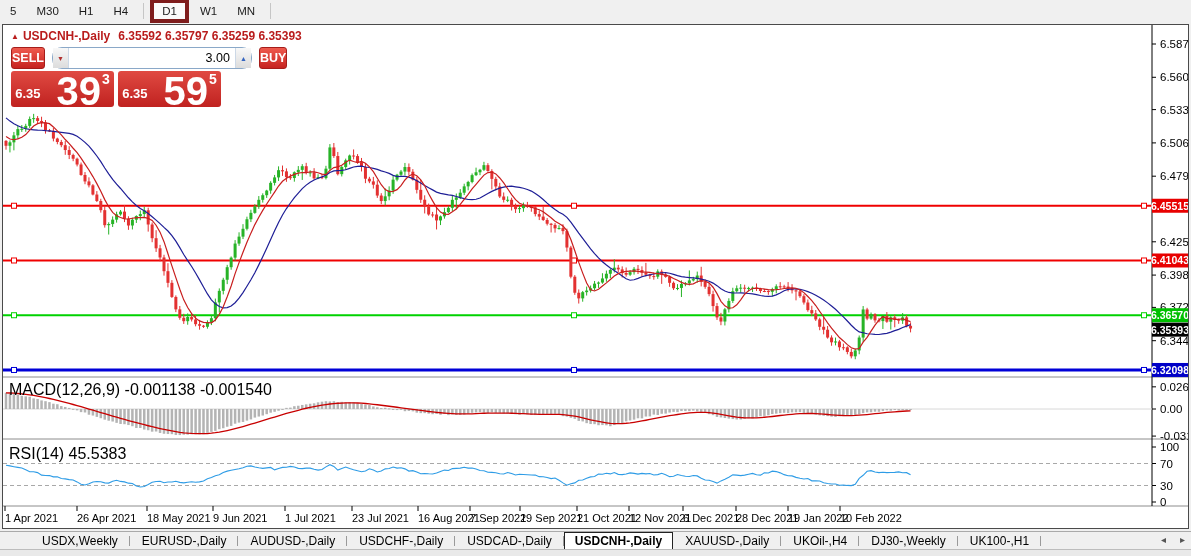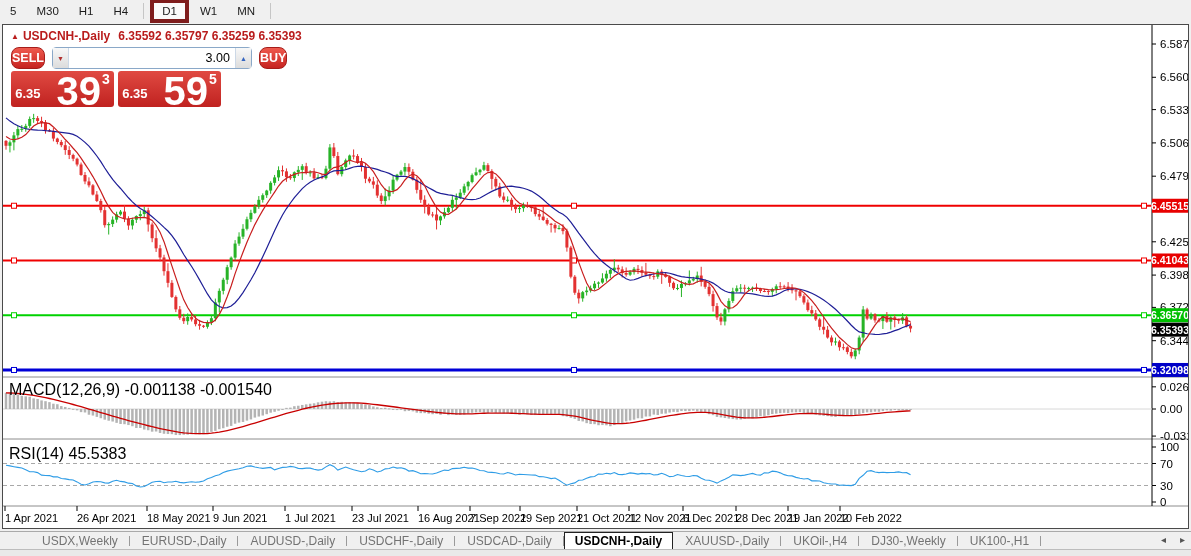--- a/index.html
+++ b/index.html
@@ -19,38 +19,38 @@
   #chart-title{position:absolute;left:8px;top:4px;font-size:12px;font-weight:600;color:#b91c1c;white-space:nowrap;z-index:4;}
   #chart-title .tri{font-size:8px;vertical-align:1px;margin-right:4px;}
   #chart-title .ohlc{margin-left:8px;font-weight:600;}
 
   .indlabel{position:absolute;left:6px;font-size:16px;color:#000;z-index:4;white-space:nowrap;}
 
   
   #tpanel{position:absolute;left:8px;top:22px;width:210px;z-index:6;}
   .tp-row1{display:flex;align-items:stretch;height:22px;}
   .tbtn{width:58px;color:#fff;font-weight:bold;font-size:12.5px;display:flex;align-items:center;justify-content:center;
-        background:linear-gradient(#ef5a4e,#c62320);border:1px solid #a51d1a;border-radius:8px;cursor:pointer;}
-  .spin{display:flex;margin:0 7px;border:1px solid #8aa8c8;background:#fff;border-radius:4px;flex:1;}
+        background:linear-gradient(#ef5a4e,#c62320);border:1px solid #a51d1a;border-radius:3px;cursor:pointer;}
+  .spin{display:flex;margin:0 7px;border:1px solid #8aa8c8;background:#fff;border-radius:10px;flex:1;}
   .spin-btn{width:16px;background:linear-gradient(#f8f8f8,#dcdcdc);display:flex;align-items:center;justify-content:center;
             font-size:7px;cursor:pointer;border:none;padding:0;}
   .spin-dn{color:#b03030;border-right:1px solid #ccd8e6;}
   .spin-up{color:#3565c0;border-left:1px solid #ccd8e6;}
   .vol{flex:1;border:none;outline:none;text-align:right;padding:0 5px 0 0;font-size:12.5px;color:#000;min-width:0;}
   .tp-row2{display:flex;gap:4px;margin-top:2px;}
   .pbox{flex:1;height:36px;background:linear-gradient(#e04a42,#c02220);border-radius:3px;color:#fff;
         display:flex;align-items:flex-end;justify-content:center;padding-bottom:2px;cursor:pointer;}
   .pbox .psmall{font-size:13px;font-weight:bold;margin-bottom:4px;}
   .pbox .pbig{font-size:40px;font-weight:bold;line-height:27px;margin-left:16px;}
   .pbox .psup{font-size:14px;font-weight:bold;align-self:flex-start;margin-top:0px;margin-left:1px;}
 
   
   #tabbar{position:absolute;left:0;top:531px;width:1191px;height:18px;background:#f0f0f0;border-top:1px solid #aaa;
           display:flex;align-items:center;padding-left:30px;}
-  .tab{font-size:12px;color:#737373;padding:1px 12px;white-space:nowrap;cursor:pointer;position:relative;}
+  .tab{font-size:12px;color:#000000;padding:1px 12px;white-space:nowrap;cursor:pointer;position:relative;}
   .tab:not(.active):after{content:"";position:absolute;right:0;top:3px;bottom:3px;width:1px;background:#9a9a9a;}
   .tab.active{background:#ffffff;border:1px solid #222;font-weight:bold;color:#000;padding:1px 10px;}
   #tabscroll{position:absolute;right:6px;top:2px;display:flex;gap:14px;color:#555;font-size:10px;}
   #tabscroll span{cursor:pointer;}
   #statusbar{position:absolute;left:0;top:549px;width:1191px;height:7px;background:#e9e9e9;border-top:1px solid #bdbdbd;}
 
   text{font-family:"Liberation Sans",sans-serif;}
   .axlbl{font-size:11.5px;fill:#000;}
   .badgetxt{font-size:10.5px;font-weight:bold;fill:#fff;}
   .datelbl{font-size:11px;fill:#000;}

